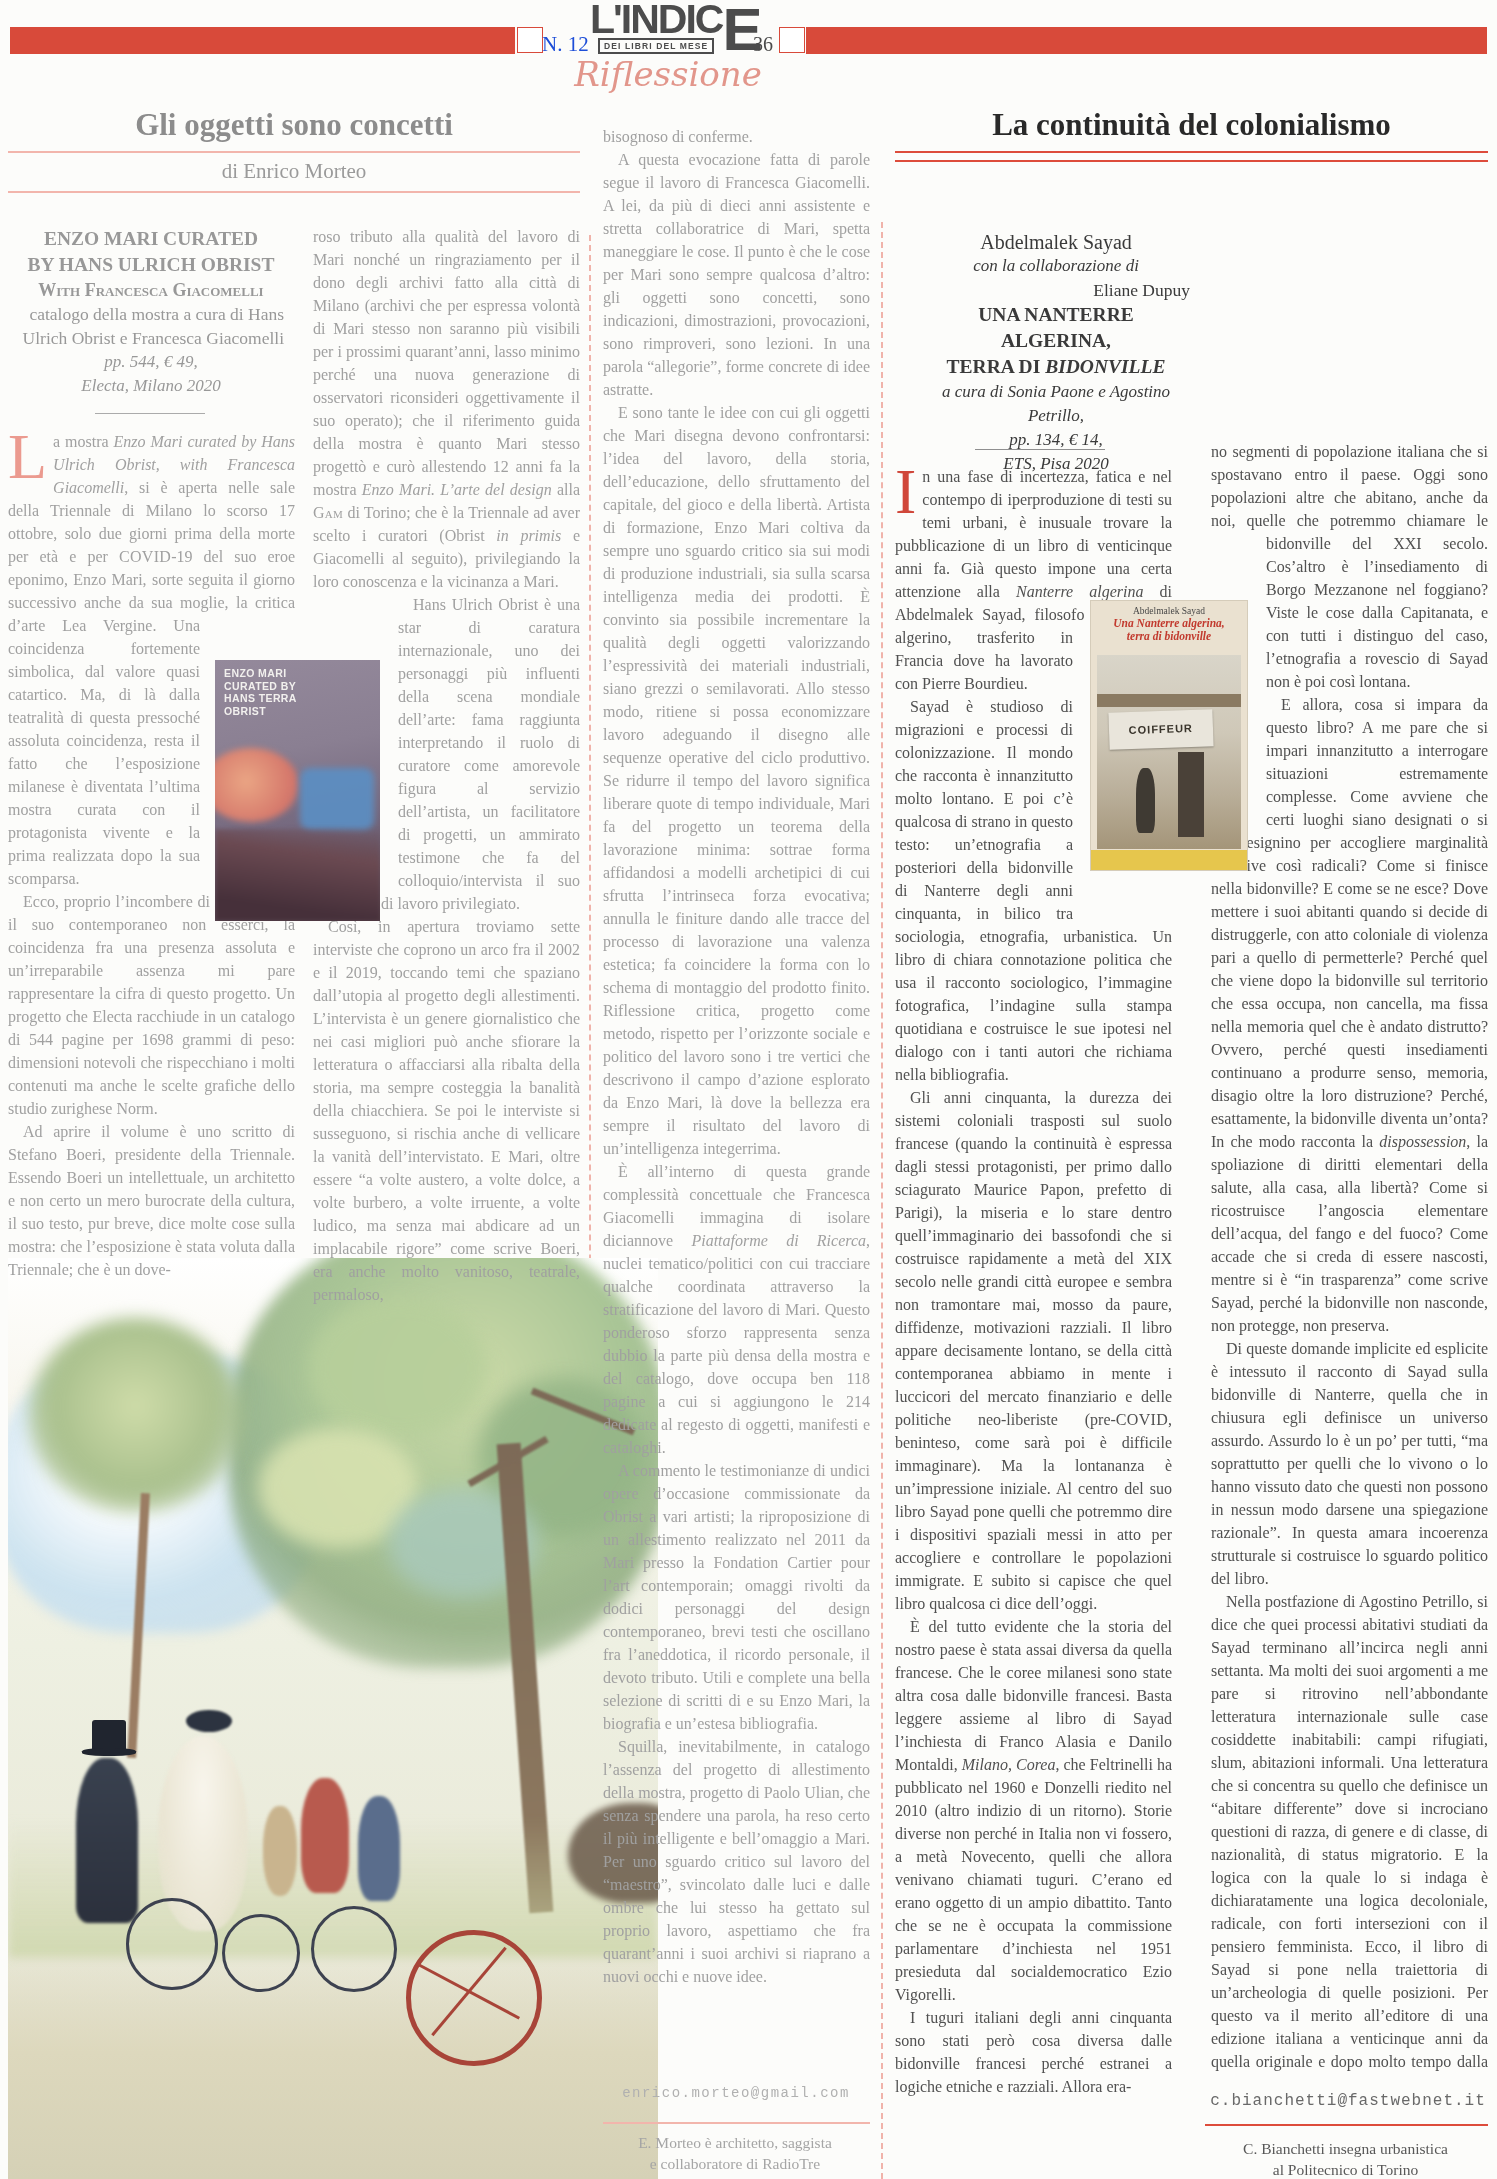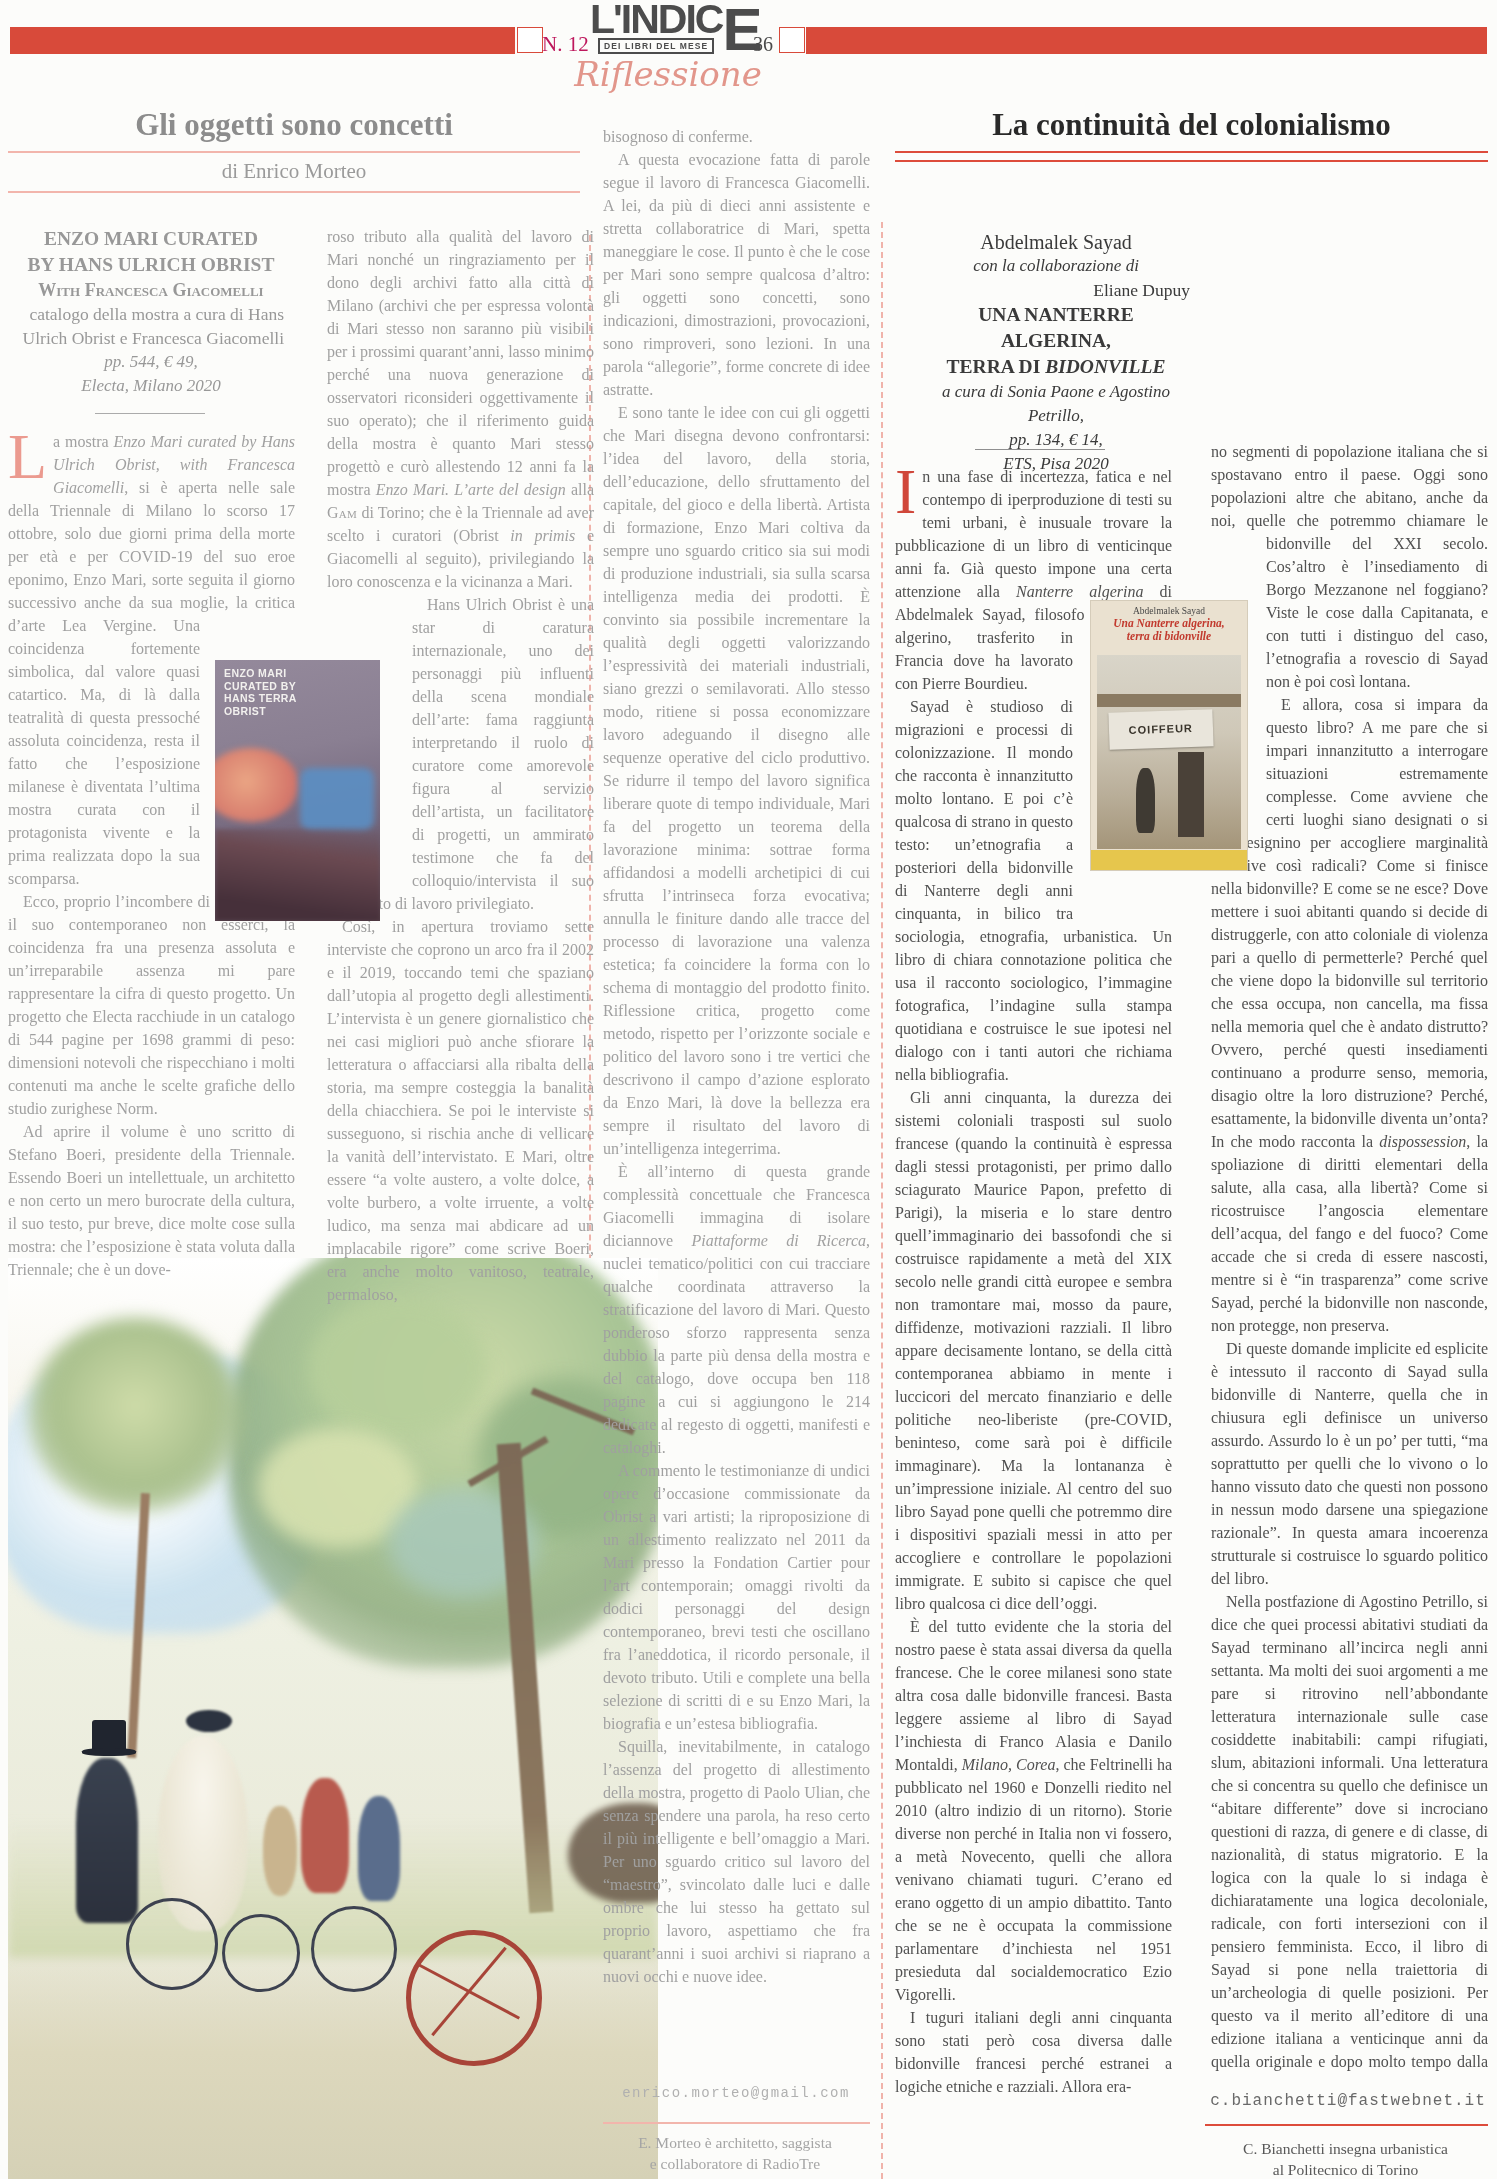--- a/index.html
+++ b/index.html
@@ -6,21 +6,21 @@
   #page{position:relative;width:1497px;height:2179px;margin:0 auto;background:#fcfcfa;
         font-family:"Liberation Serif",serif;overflow:hidden;}
 
   
   .m-bar{position:absolute;top:27px;height:27px;background:#d84a3a;}
   #bar-l{left:10px;width:505px;}
   #bar-r{left:806px;width:681px;}
   .m-sq{position:absolute;top:27px;width:24px;height:24px;background:#fff;border:1px solid #d84a3a;}
   #sq-l{left:517px;}
   #sq-r{left:779px;}
-  #issue{position:absolute;left:542px;top:32px;font-size:21px;color:#be185d;}
+  #issue{position:absolute;left:542px;top:32px;font-size:21px;color:#1d4ed8;}
   #pageno{position:absolute;left:753px;top:33px;font-size:20px;color:#4a4a4a;}
   #logo{position:absolute;left:590px;top:2px;display:flex;align-items:flex-end;color:#4c4c4c;}
   .logo-left{display:flex;flex-direction:column;align-items:center;}
   .logo-main{font-family:"Liberation Sans",sans-serif;font-weight:bold;font-size:41px;line-height:34px;letter-spacing:-2px;}
   .logo-sub{border:2px solid #4c4c4c;font-family:"Liberation Sans",sans-serif;font-size:8.5px;font-weight:bold;letter-spacing:1.1px;padding:1px 4px;margin-top:2px;white-space:nowrap;}
   .logo-e{font-family:"Liberation Sans",sans-serif;font-weight:bold;font-size:60px;line-height:49px;letter-spacing:-2px;}
   #section{position:absolute;left:493px;top:54px;width:350px;text-align:center;
            font-family:"DejaVu Serif",serif;font-style:italic;font-size:34px;color:#e2968b;}
 
   
@@ -50,21 +50,21 @@
   #left-mini{left:95px;top:413px;width:110px;}
   #right-mini{left:975px;top:449px;width:130px;border-color:#8f8f8f;}
 
   
   .col{position:absolute;font-size:16px;line-height:23px;text-align:justify;overflow:hidden;z-index:3;hyphens:auto;}
   .col p{margin:0;text-indent:15px;}
   .col p.noindent{text-indent:0;}
   .left-ink{color:#a0a0a0;}
   .right-ink{color:#505050;}
   #col1{left:8px;top:430px;width:287px;height:922px;}
-  #col2{left:313px;top:225px;width:267px;height:1127px;margin-left:14px;}
+  #col2{left:313px;top:225px;width:267px;height:1127px;}
   #col3{left:603px;top:125px;width:267px;height:1963px;}
   #col4{left:895px;top:465px;width:277px;height:1714px;}
   #col5{left:1211px;top:440px;width:277px;height:1636px;}
   .dropcap{float:left;font-size:64px;line-height:50px;padding:2px 6px 0 0;font-family:"Liberation Serif",serif;}
   .dc-pink{color:#eb9a8f;}
   .dc-red{color:#d0473a;}
   .sc{font-variant:small-caps;letter-spacing:.3px;}
   .sp{display:block;}
   .sp-right{float:right;margin:2px 0 2px 9px;}
   .sp-left{float:left;margin:2px 9px 2px 0;}

